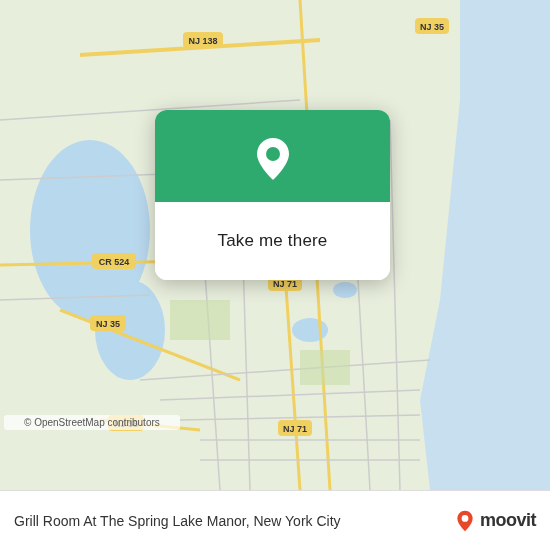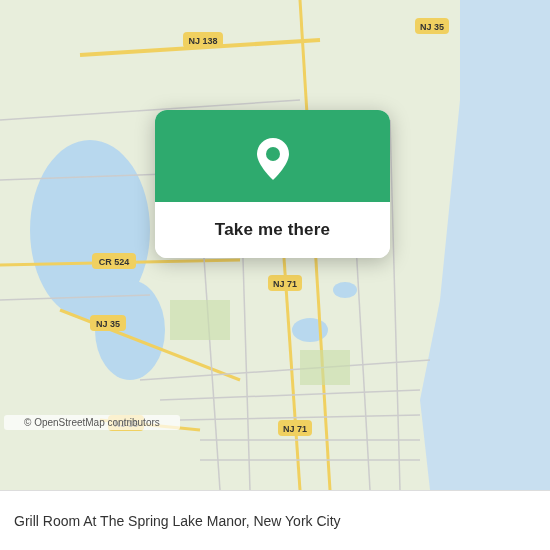--- a/index.html
+++ b/index.html
@@ -51,26 +51,26 @@
       padding: 22px 0 18px 0;
     }
 
     #location-pin-icon {
       width: 52px;
       height: 52px;
     }
 
     #take-me-there-btn {
       width: 100%;
-      padding: 18px 0;
+      padding: 29px 0;
       background: white;
       border: none;
       cursor: pointer;
       font-size: 17px;
-      font-weight: 700;
+      font-weight: 400;
       color: #222;
       text-align: center;
       letter-spacing: 0.01em;
     }
 
     
     #attribution-bar {
       position: absolute;
       bottom: 60px;
       left: 4px;
@@ -191,13 +191,21 @@
         <circle cx="26" cy="22" r="7" fill="#2eaa6e"></circle>
       </svg>
     </div>
     <button id="take-me-there-btn">Take me there</button>
   </div>
 </div>
 
 <div id="bottom-bar">
   <span id="destination-text">Grill Room At The Spring Lake Manor, New York City</span>
 
+  <div id="moovit-logo">
+
+    <svg id="moovit-pin-icon" viewBox="0 0 22 26" xmlns="http://www.w3.org/2000/svg">
+      <path d="M11 1 C6 1 2 5 2 10 C2 17 11 25 11 25 C11 25 20 17 20 10 C20 5 16 1 11 1 Z" fill="#e8472a"></path>
+      <circle cx="11" cy="10" r="4" fill="white"></circle>
+    </svg>
+    <span id="moovit-wordmark">moovit</span>
+  </div>
 </div>
 
 </body></html>

